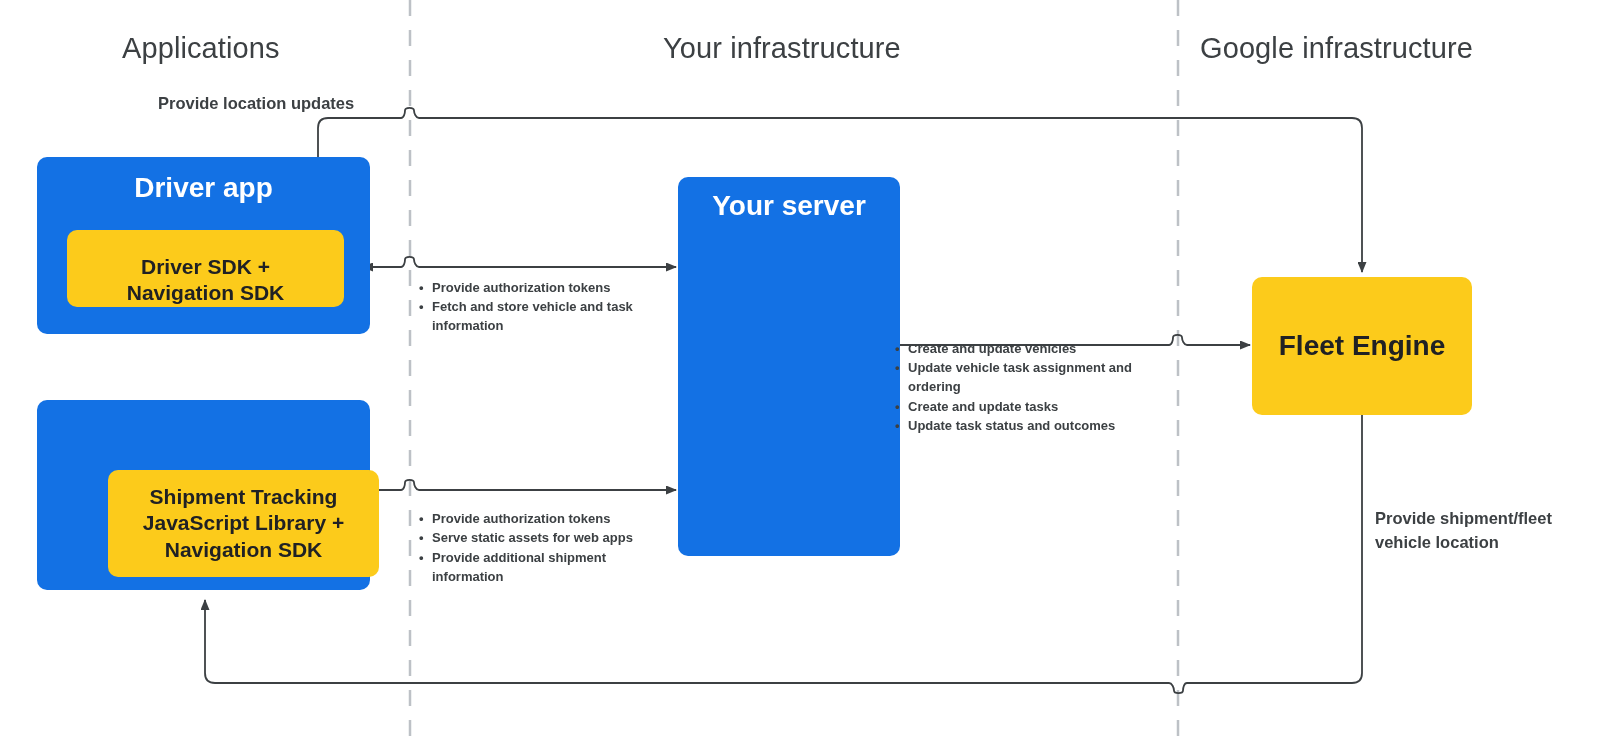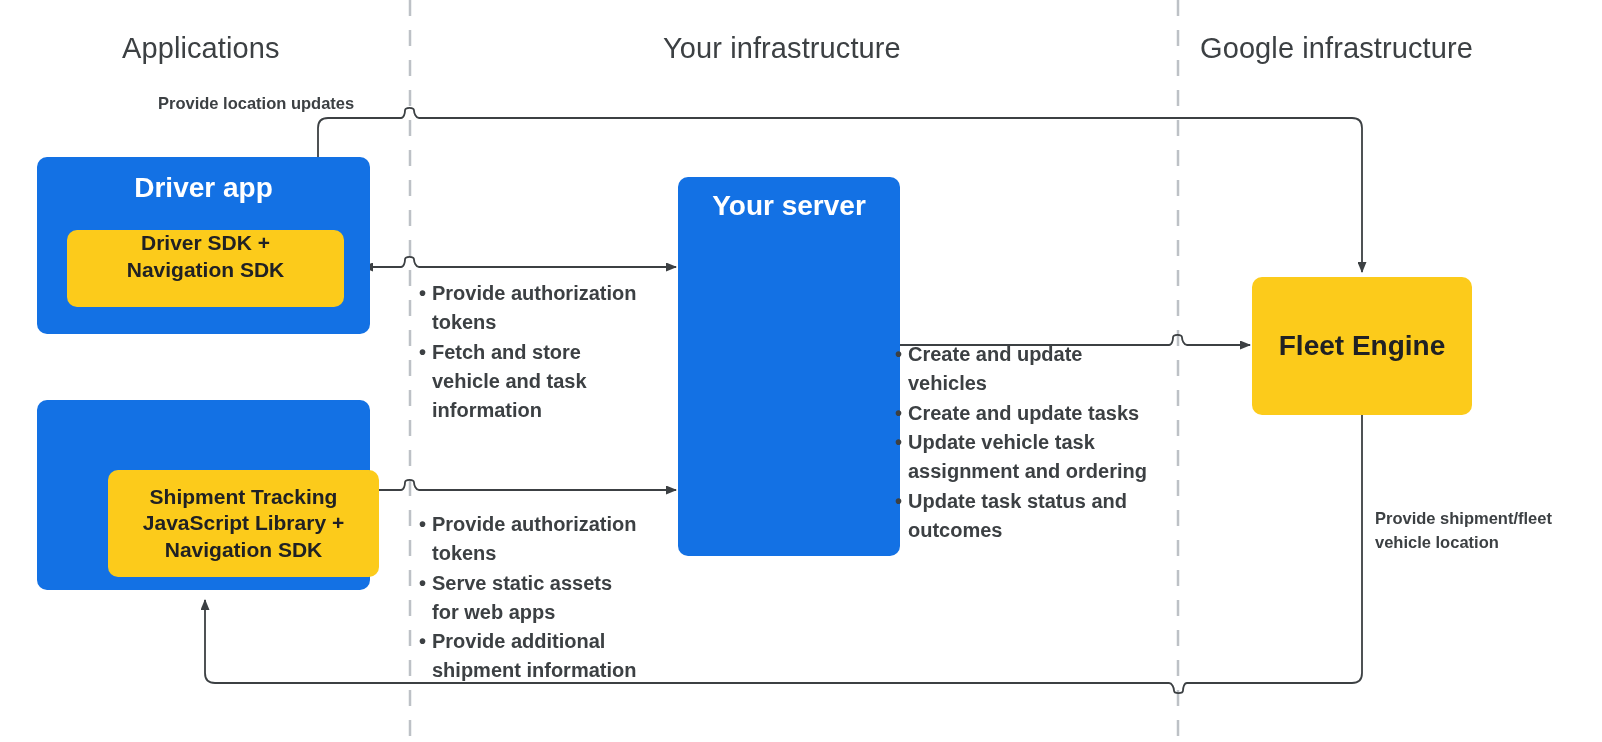--- a/index.html
+++ b/index.html
@@ -65,21 +65,21 @@
   
   #node-driver-app {
     left: 37px; top: 157px; width: 333px; height: 177px;
   }
   #node-driver-app > .node-title {
     top: 15px;
     font-size: 28px;
   }
   #node-driver-sdk {
     left: 30px; top: 73px; width: 277px; height: 77px;
-    display: flex; align-items: flex-start; justify-content: center;
+    display: flex; align-items: flex-end; justify-content: center;
   }
   #node-driver-sdk .inner-label {
     color: #202124;
     font-size: 21px;
     font-weight: bold;
     line-height: 1.27;
     text-align: center;
     white-space: pre-line;
   }
 
@@ -138,21 +138,21 @@
     white-space: nowrap;
     margin-left: 6px;
   }
   #label-provide-shipment-fleet {
     left: 1375px; top: 507px;
     width: 200px;
   }
   .bullet-list {
     position: absolute;
     color: #3c4043;
-    font-size: 20px;
+    font-size: 13px;
     font-weight: bold;
     line-height: 1.45;
     list-style: none;
     margin: 0;
     padding: 0;
   }
   .bullet-list li {
     position: relative;
     padding-left: 13px;
     margin: 0 0 0.5px 0;
@@ -244,20 +244,20 @@
   </ul>
 
   <ul class="bullet-list" id="bullets-web-to-server">
     <li>Provide authorization tokens</li>
     <li>Serve static assets for web apps</li>
     <li>Provide additional shipment information</li>
   </ul>
 
   <ul class="bullet-list" id="bullets-server-to-fleet">
     <li>Create and update vehicles</li>
+    <li>Update vehicle task assignment and ordering</li>
     <li>Create and update tasks</li>
-    <li>Update vehicle task assignment and ordering</li>
     <li>Update task status and outcomes</li>
   </ul>
 
   <div class="edge-label" id="label-provide-shipment-fleet">Provide shipment/fleet vehicle location</div>
 
 </div>
 
 </body></html>

